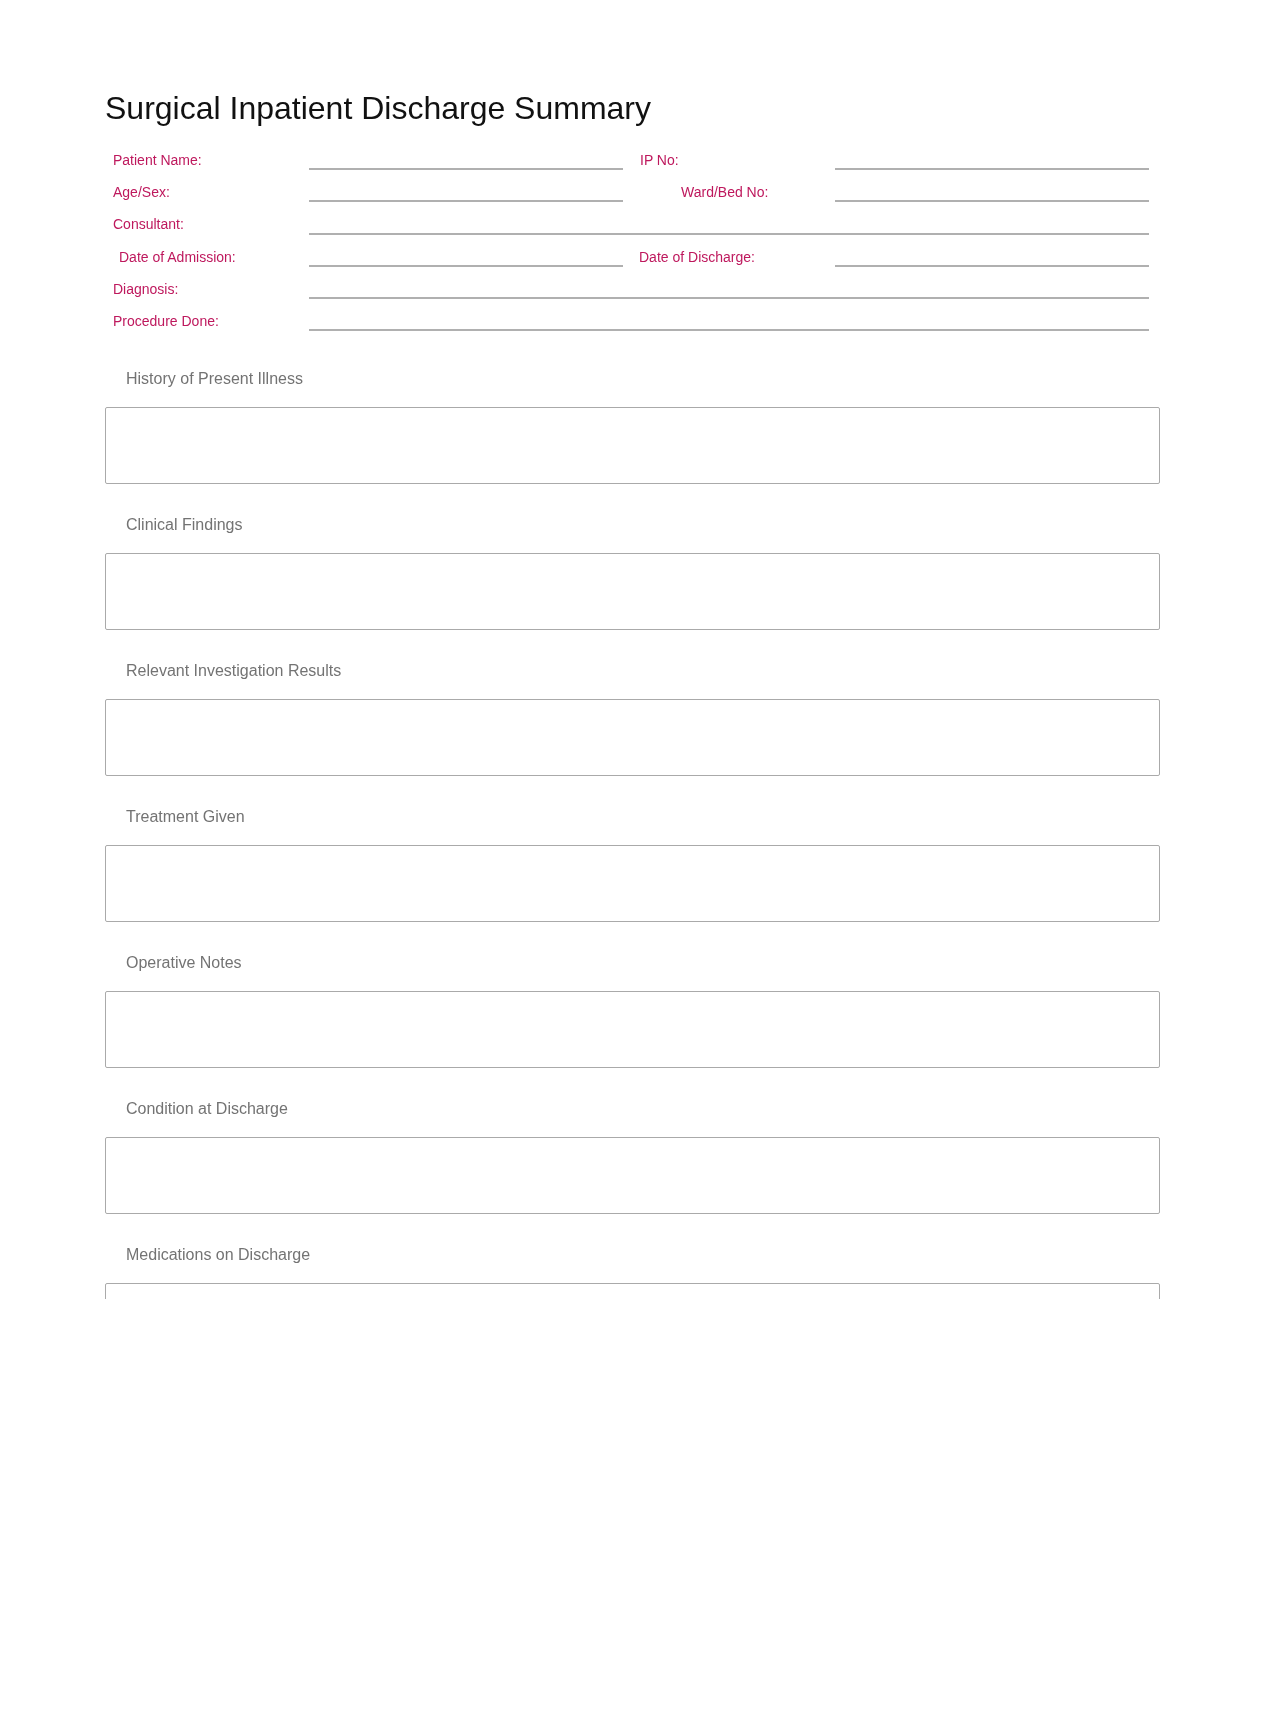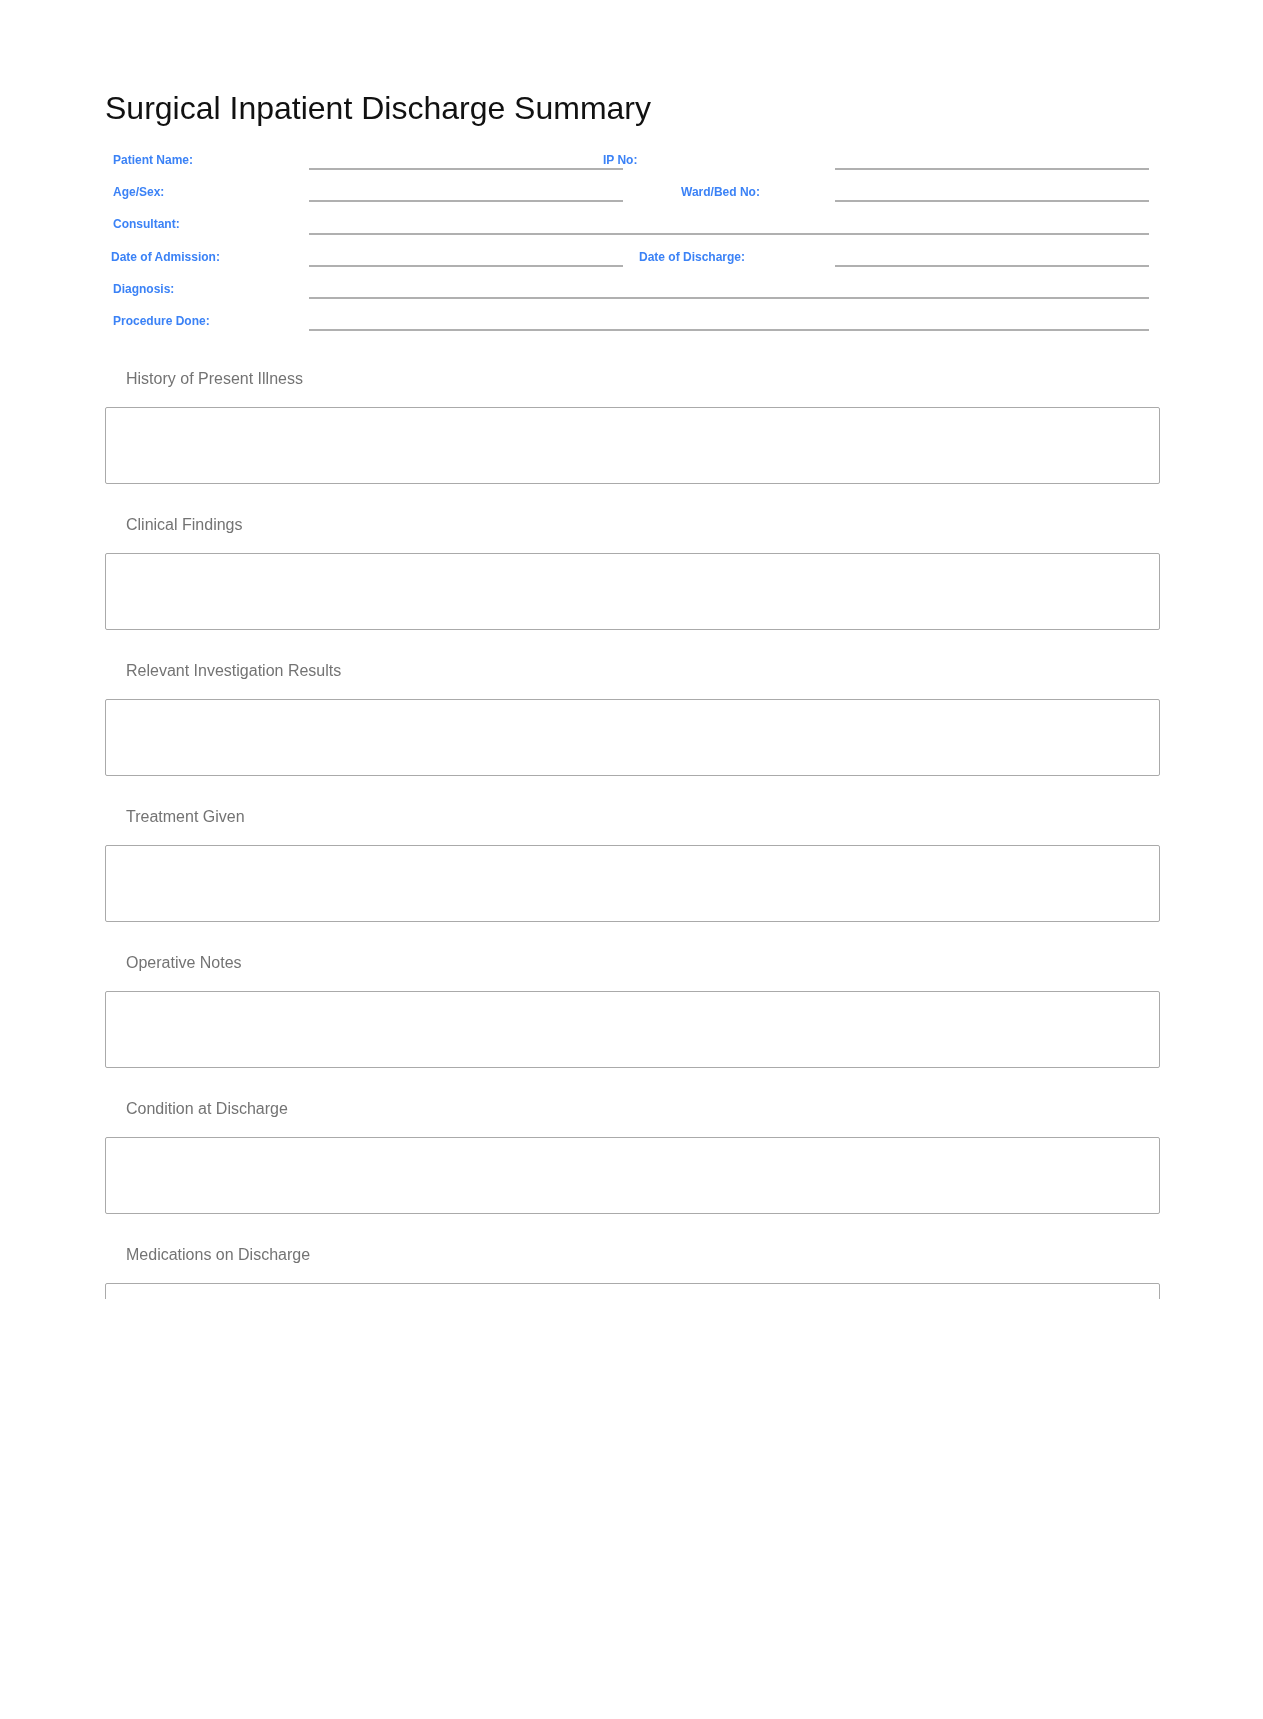--- a/index.html
+++ b/index.html
@@ -1,47 +1,47 @@
 <!DOCTYPE html>
 <html><head>
 <meta charset="utf-8">
 <style>
   html, body { margin: 0; padding: 0; background: #ffffff; }
   body { width: 1263px; height: 1719px; position: relative; overflow: hidden;
          font-family: "Liberation Sans", sans-serif; color: #111111; }
   .page { position: absolute; left: 0; top: 0; width: 1263px; height: 1299px; overflow: hidden; }
   .title { position: absolute; left: 105px; top: 88px; font-size: 32px; font-weight: normal;
            margin: 0; line-height: 40px; color: #111; }
-  .field-label { position: absolute; font-size: 12px; font-weight: bold; line-height: 20px; color: #3b82f6; }
+  .field-label { position: absolute; font-size: 14px; font-weight: normal; line-height: 20px; color: #be185d; }
   .field-line { position: absolute; height: 0; border-bottom: 2px solid #b0b0b0; }
   .section-label { position: absolute; left: 105px; font-size: 16px; line-height: 22px; color: #737373; margin-left: 21px; }
   .section-box { position: absolute; left: 105px; width: 1053px; height: 75px;
                  border: 1px solid #aaaaaa; border-radius: 2px; background: #fff; box-sizing: content-box; }
 </style>
 </head>
 <body>
 
 <div class="page">
 
   <h1 class="title">Surgical Inpatient Discharge Summary</h1>
 
   <div class="field-label" style="left:113px; top:150px;">Patient Name:</div>
   <div class="field-line" style="left:309px; top:168px; width:314px;"></div>
-  <div class="field-label" style="left:603px; top:150px;">IP No:</div>
+  <div class="field-label" style="left:640px; top:150px;">IP No:</div>
   <div class="field-line" style="left:835px; top:168px; width:314px;"></div>
 
   <div class="field-label" style="left:113px; top:182px;">Age/Sex:</div>
   <div class="field-line" style="left:309px; top:200px; width:314px;"></div>
   <div class="field-label" style="left:639px; top:182px;margin-left:42px;">Ward/Bed No:</div>
   <div class="field-line" style="left:835px; top:200px; width:314px;"></div>
 
   <div class="field-label" style="left:113px; top:214px;">Consultant:</div>
   <div class="field-line" style="left:309px; top:233px; width:840px;"></div>
 
-  <div class="field-label" style="left:111px; top:247px;">Date of Admission:</div>
+  <div class="field-label" style="left:119px; top:247px;">Date of Admission:</div>
   <div class="field-line" style="left:309px; top:265px; width:314px;"></div>
   <div class="field-label" style="left:639px; top:247px;">Date of Discharge:</div>
   <div class="field-line" style="left:835px; top:265px; width:314px;"></div>
 
   <div class="field-label" style="left:113px; top:279px;">Diagnosis:</div>
   <div class="field-line" style="left:309px; top:297px; width:840px;"></div>
 
   <div class="field-label" style="left:113px; top:311px;text-align:center;">Procedure Done:</div>
   <div class="field-line" style="left:309px; top:329px; width:840px;"></div>
 

